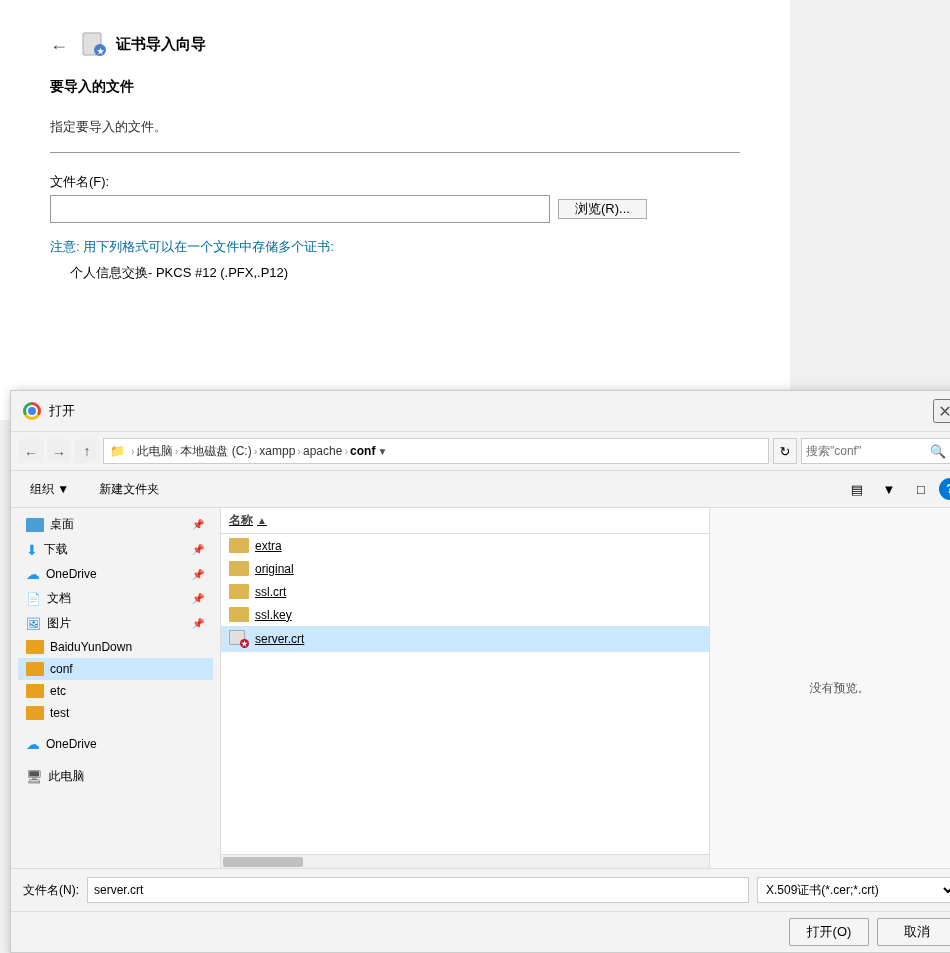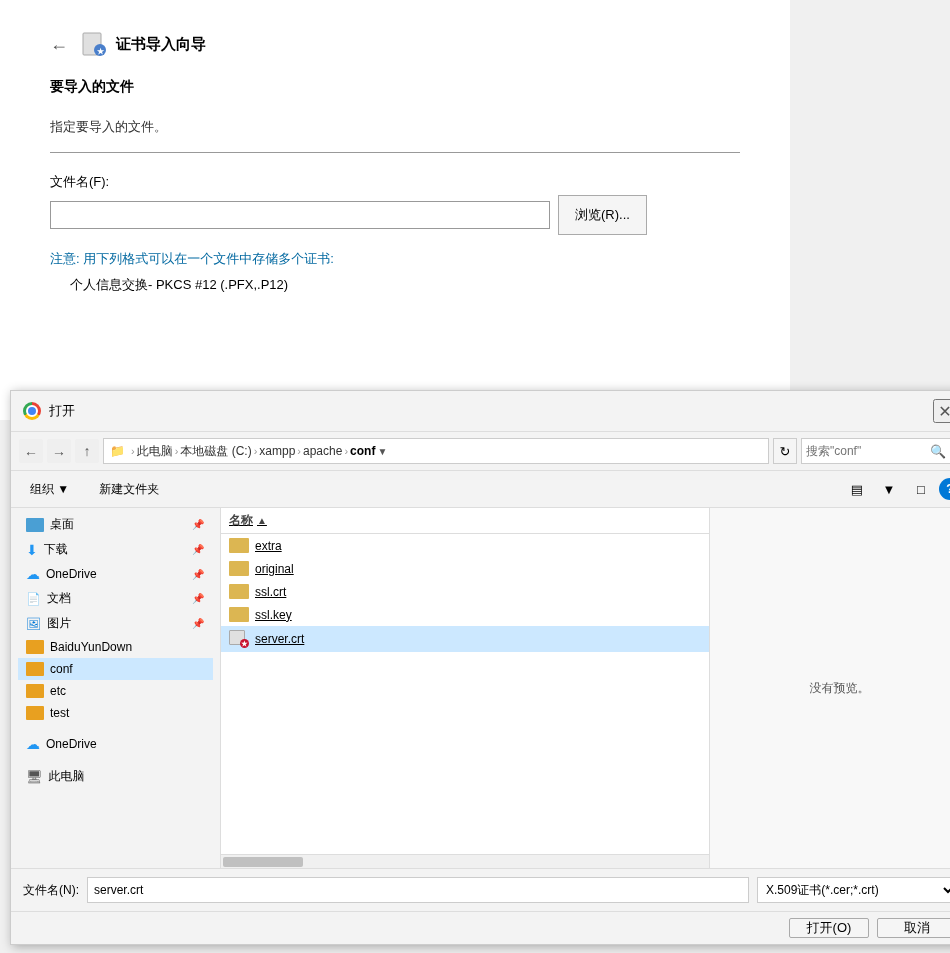--- a/index.html
+++ b/index.html
@@ -75,21 +75,21 @@
 
     .wizard-text-input {
       width: 500px;
       height: 28px;
       border: 1px solid #999;
       padding: 2px 4px;
       font-size: 13px;
     }
 
     .wizard-browse-btn {
-      height: 40px;
+      height: 20px;
       padding: 0 16px;
       border: 1px solid #aaa;
       background: #f5f5f5;
       cursor: pointer;
       font-size: 13px;
     }
 
     .wizard-note {
       font-size: 13px;
       color: #0369a1;
@@ -420,21 +420,21 @@
       display: flex;
       gap: 8px;
       padding: 6px 12px;
       justify-content: flex-end;
       border-top: 1px solid #ddd;
       background: #f3f3f3;
     }
 
     .action-btn {
       min-width: 80px;
-      height: 20px;
+      height: 28px;
       padding: 0 16px;
       border: 1px solid #aaa;
       background: #f5f5f5;
       cursor: pointer;
       font-size: 13px;
       border-radius: 2px;
     }
 
     .action-btn.primary {
       background: #f5f5f5;

